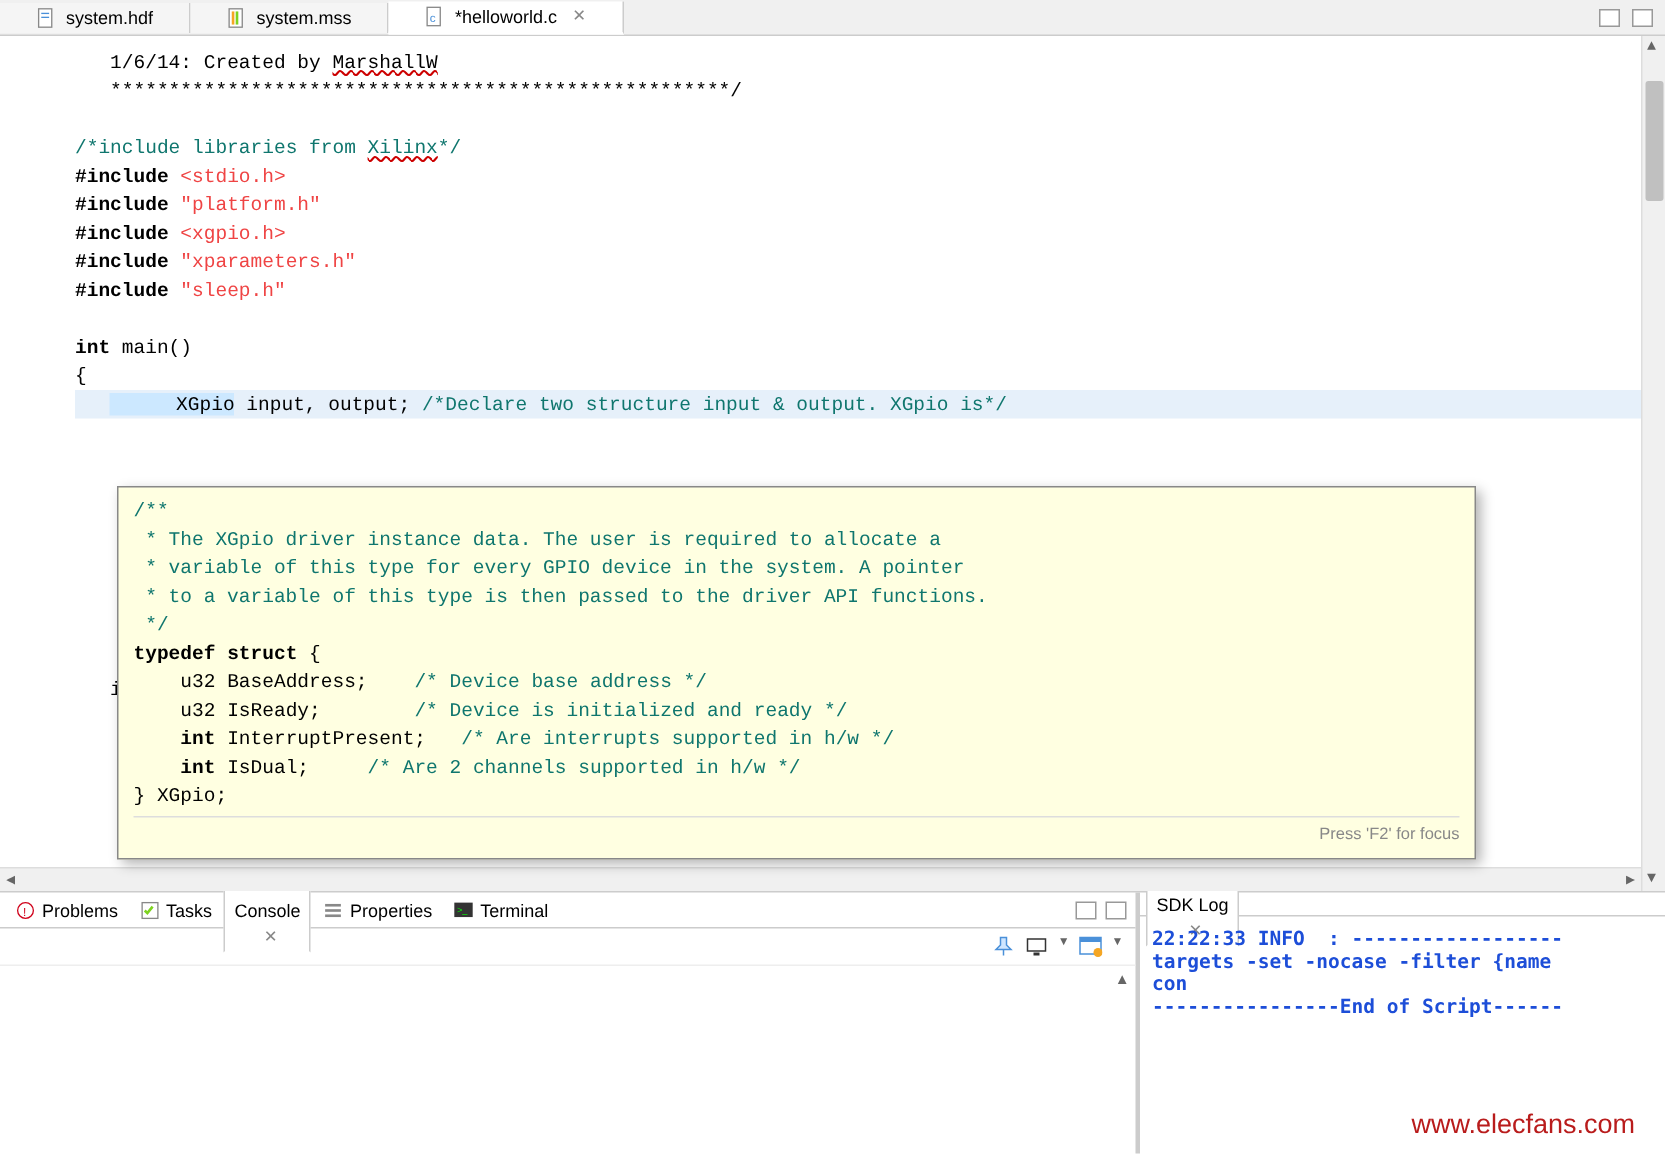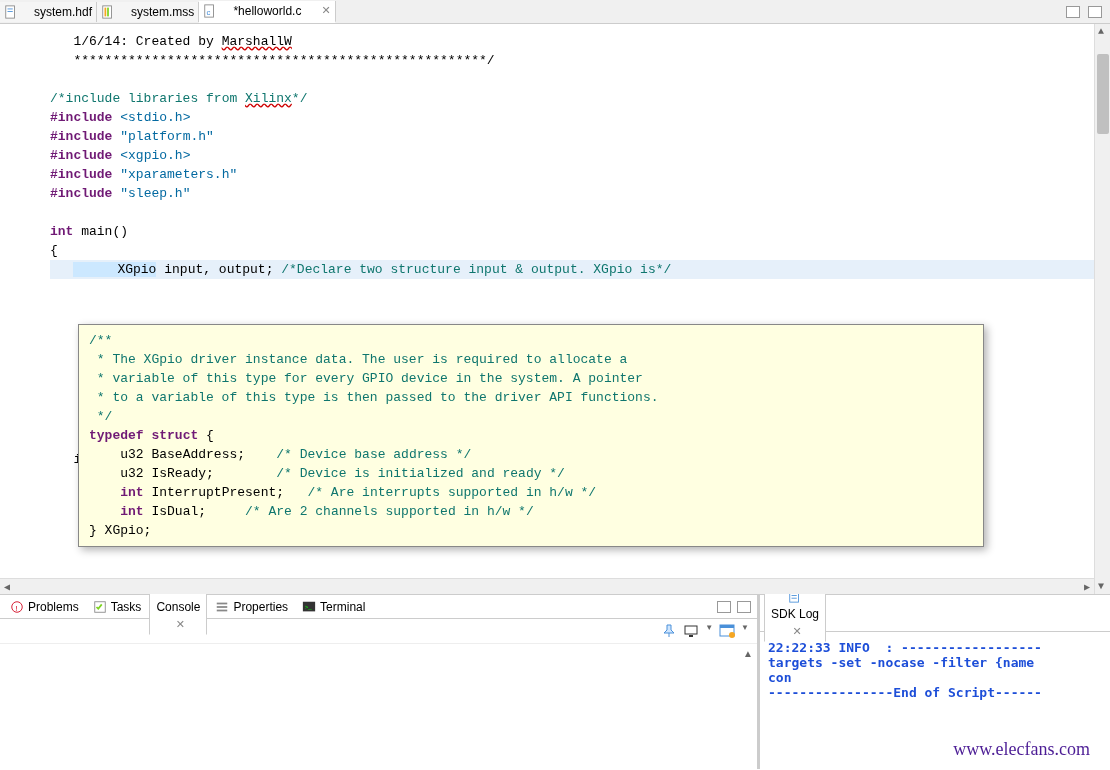--- a/index.html
+++ b/index.html
@@ -17,25 +17,25 @@
       align-items: center;
       height: 24px;
       background: #f0f0f0;
       border-bottom: 1px solid #ccc;
       font-family: 'Segoe UI', Tahoma, sans-serif;
       font-size: 12px;
     }
     .tab {
       display: flex;
       align-items: center;
-      padding: 3px 4px;
+      padding: 3px 24px;
       border-right: 1px solid #ccc;
       cursor: pointer;
       background: #f5f5f5;
-      gap: 16px;
+      gap: 6px;
     }
     .tab.active { background: #fff; border-bottom: 2px solid #fff; }
     .tab-icon { width: 14px; height: 14px; display: inline-block; }
     .close-x { margin-left: 4px; color: #888; font-size: 11px; }
     .window-controls {
       margin-left: auto;
       display: flex;
       gap: 8px;
       padding-right: 8px;
     }
@@ -66,22 +66,22 @@
       position: absolute;
       left: 26px;
       width: 12px; height: 12px;
       border: 1px solid #888;
       border-radius: 50%;
       font-size: 8px;
       line-height: 10px;
       text-align: center;
       color: #666;
     }
-    .kw { color: #701a75; font-weight: bold; }
-    .str { color: #0369a1; }
+    .kw { color: #000000; font-weight: bold; }
+    .str { color: #ef4444; }
     .cm { color: #0f766e; font-family: Liberation Mono, monospace; }
     .wavy { text-decoration: underline wavy #cc0000; }
     .line-highlight { background: #e6f0fa; display: inline-block; width: 100%; }
     .sel { background: #cce8ff; padding-left: 44px; }
     .tooltip {
       position: absolute;
       left: 78px;
       top: 300px;
       width: 906px;
       background: #ffffe1;
@@ -141,24 +141,24 @@
       display: flex;
       justify-content: flex-end;
       gap: 6px;
       padding: 4px 8px;
       border-bottom: 1px solid #eee;
     }
     .tool-icon { width: 16px; height: 16px; }
     .console-body { flex: 1; padding: 4px 8px; font-family: 'Segoe UI', sans-serif; font-size: 12px; position: relative; }
     .console-body input { border: none; outline: none; width: 100%; font-family: inherit; }
     .sdk-panel { width: 350px; display: flex; flex-direction: column; font-family: 'Segoe UI', sans-serif; font-size: 12px; }
-    .sdk-tabs { display: flex; border-bottom: 1px solid #ccc; height: 37px; padding-left: 4px; align-items: center; }
+    .sdk-tabs { display: flex; border-bottom: 1px solid #ccc; height: 16px; padding-left: 4px; align-items: center; }
     .sdk-body { flex: 1; padding: 8px; font-family: Consolas, monospace; font-size: 13px; color: #1d4ed8; white-space: pre; overflow: hidden; font-weight: bold; }
     .chg-bar { position: absolute; left: 8px; width: 4px; background: #c8b8e8; }
-    .watermark { position: absolute; right: 20px; bottom: 10px; font-size: 18px; color: #4c1d95; font-family: Liberation Serif, serif; pointer-events: none; }
+    .watermark { position: absolute; right: 20px; bottom: 10px; font-size: 18px; color: #b91c1c; font-family: Liberation Sans, sans-serif; pointer-events: none; }
   </style>
 </head>
 <body>
 
 <div class="tab-bar">
   <div class="tab">
     <svg class="tab-icon" viewBox="0 0 16 16">
         <rect x="2" y="1" width="10" height="14" fill="#fff" stroke="#888"></rect>
         <rect x="4" y="4" width="6" height="1" fill="#4a90d9"></rect>
         <rect x="4" y="7" width="6" height="1" fill="#4a90d9"></rect>
@@ -222,21 +222,21 @@
   <div class="tooltip"><span class="cm">/**</span>
 <span class="cm"> * The XGpio driver instance data. The user is required to allocate a</span>
 <span class="cm"> * variable of this type for every GPIO device in the system. A pointer</span>
 <span class="cm"> * to a variable of this type is then passed to the driver API functions.</span>
 <span class="cm"> */</span>
 <span class="kw">typedef</span> <span class="kw">struct</span><span> {</span>
     <span>u32</span><span> BaseAddress;</span>    <span class="cm">/* Device base address */</span>
     <span>u32</span><span> IsReady;</span>        <span class="cm">/* Device is initialized and ready */</span>
     <span class="kw">int</span><span> InterruptPresent;</span>   <span class="cm">/* Are interrupts supported in h/w */</span>
     <span class="kw">int</span><span> IsDual;</span>     <span class="cm">/* Are 2 channels supported in h/w */</span>
-<span>} XGpio;</span></div>
+<span>} XGpio;</span><div class="footer">Press 'F2' for focus</div></div>
 
   <div class="scrollbar-h">
     <span class="arrow" style="left:4px">◀</span>
     <span class="arrow" style="right:4px">▶</span>
   </div>
 </div>
 
 <div class="scrollbar-v">
   <span class="arrow" style="top:2px">▲</span>
   <div class="thumb"></div>

